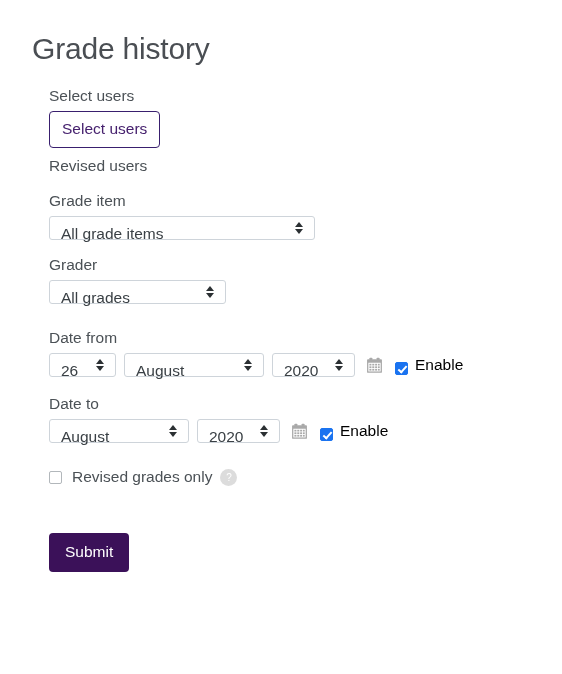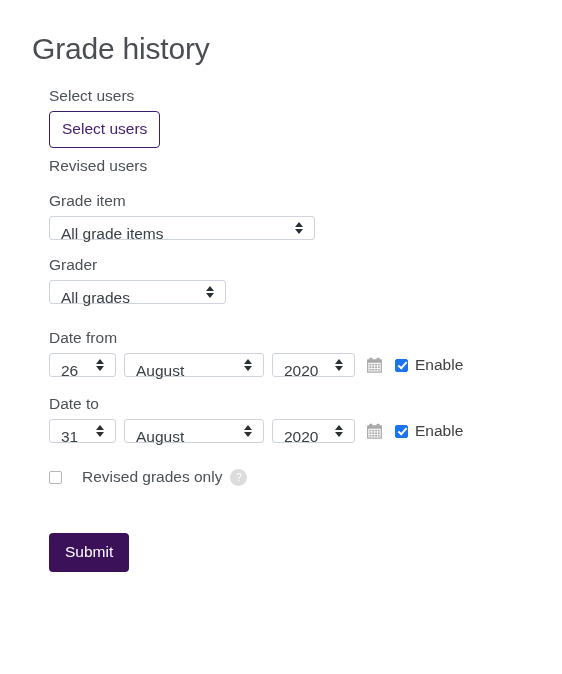--- a/index.html
+++ b/index.html
@@ -122,23 +122,23 @@
   }
   .date-row .sel { margin-right: 8px; }
   .cal-icon {
     width: 17px;
     height: 17px;
     margin: 0 12px 0 3px;
     display: block;
   }
   .enable-wrap {
     display: flex;
-    align-items: center;
-    font-size: 15.5px;
-    color: #404040;
+    align-items: flex-end;
+    font-size: 15.5px;
+    color: #000000;
     line-height: 20px;
   }
   .cb {
     box-sizing: border-box;
     width: 13px;
     height: 13px;
     border: 1px solid #b2b7bb;
     border-radius: 2px;
     background: #ffffff;
     margin-right: 7px;
@@ -166,21 +166,20 @@
     display: flex;
     align-items: center;
     margin-top: 24px;
   }
   .revised-row .cb { margin-right: 10px; }
   .revised-label {
     font-size: 15.5px;
     color: #4b5156;
     line-height: 20px;
     margin-right: 8px;
-    margin-left: 10px;
   }
   .help-icon {
     width: 17px;
     height: 17px;
     border-radius: 50%;
     background: #dcdcdc;
     color: #ffffff;
     font-size: 10px;
     line-height: 17px;
     text-align: center;
@@ -283,24 +282,20 @@
       </div>
     </div>
   </div>
 
   <div style="height:17px;"></div>
 
   
   <div>
     <div class="field-label">Date to</div>
     <div class="date-row">
-      <div class="sel sel-day">
-        <span class="sel-text">31</span>
-        <span class="caret"></span>
-      </div>
       <div class="sel sel-month">
         <span class="sel-text">August</span>
         <span class="caret"></span>
       </div>
       <div class="sel sel-year">
         <span class="sel-text">2020</span>
         <span class="caret"></span>
       </div>
       <svg class="cal-icon" viewBox="0 0 16 16">
         <rect x="1" y="2.2" width="14" height="12.6" rx="0.8" fill="#a9a9a9"></rect>

